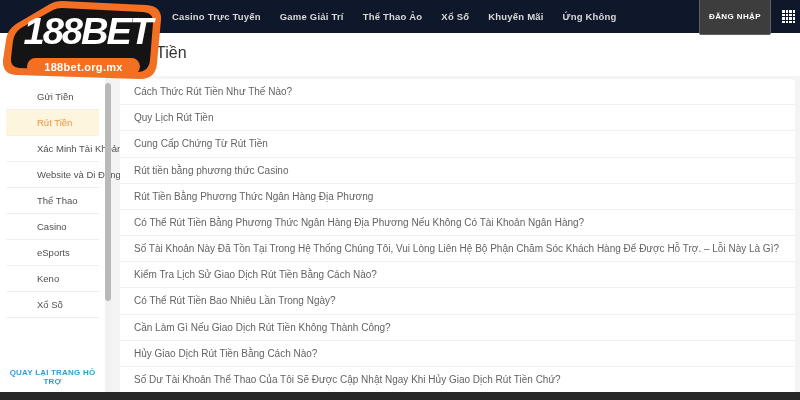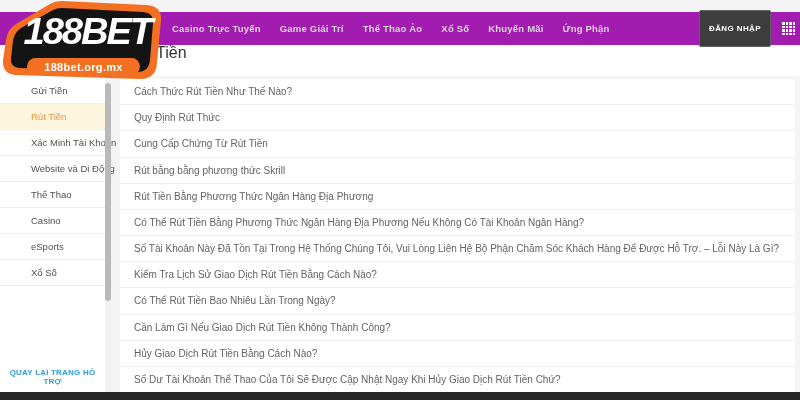--- a/index.html
+++ b/index.html
@@ -5,22 +5,22 @@
   html,body { margin:0; padding:0; }
   body {
     width:800px; height:400px; overflow:hidden;
     font-family:"Liberation Sans", sans-serif;
     background:#f4f4f4;
   }
   .screen { position:relative; width:800px; height:400px; }
 
   
   .top-header {
-    position:absolute; top:12px; left:0; right:0; height:33px;
-    background:#a21caf; display:flex; align-items:center; z-index:5;
+    position:absolute; top:0; left:0; right:0; height:33px;
+    background:#0f172a; display:flex; align-items:center; z-index:5;
   }
   .main-nav { display:flex; gap:19px; margin-left:172px; }
   .nav-item {
     color:#d9d9d9; font-size:9.5px; font-weight:bold;
     text-decoration:none; letter-spacing:.2px; white-space:nowrap; cursor:pointer;
   }
   .header-right { margin-left:auto; display:flex; align-items:center; gap:11px; padding-right:5px; }
   .login-btn {
     background:#3d3d3d; color:#fff; border:1px solid #606060; border-radius:2px;
     font-size:8px; font-weight:bold; padding:13px 9px; letter-spacing:.4px;
@@ -42,21 +42,21 @@
     letter-spacing:-2px; transform:scaleX(1.03); transform-origin:left;
   }
   .logo-pill {
     position:absolute; left:27px; top:58px; width:113px; height:17px;
     background:#f36f21; border-radius:9px; display:flex; align-items:center; justify-content:center;
     font-size:11px; font-weight:bold; color:#ffffff; letter-spacing:.3px;
   }
 
   
   .sidebar { position:absolute; top:76px; left:0; width:105px; bottom:8px; background:#ffffff; }
-  .sidebar-list { list-style:none; margin:0; padding:2px 0 0 0; }
+  .sidebar-list { list-style:none; margin:6px; padding:2px 0 0 0; }
   .side-item {
     height:25px; line-height:25px; padding-left:31px; font-size:9.5px; color:#505050;
     border-bottom:1px solid #efefef; cursor:pointer; white-space:nowrap;
   }
   .side-item.active { background:#fdf5dd; color:#ef9540; border-bottom-color:#faf0d2; }
   .support-link {
     position:absolute; bottom:6px; left:0; width:100%; text-align:center;
     font-size:8px; font-weight:bold; color:#2d9fd8; letter-spacing:.2px;
     text-decoration:none; cursor:pointer;
   }
@@ -91,21 +91,21 @@
   <a class="nav-item">Casino Trực Tuyến</a>
 
   <a class="nav-item">Game Giải Trí</a>
 
   <a class="nav-item">Thể Thao Ảo</a>
 
   <a class="nav-item">Xổ Số</a>
 
   <a class="nav-item">Khuyến Mãi</a>
 
-  <a class="nav-item">Ứng Phận</a>
+  <a class="nav-item">Ứng Không</a>
 </nav>
     <div class="header-right">
       <button class="login-btn">ĐĂNG NHẬP</button>
       <div class="grid-icon">
         <span></span>
           <span></span>
           <span></span>
           <span></span>
         <span></span>
           <span></span>
@@ -136,39 +136,40 @@
   <li class="side-item">Xác Minh Tài Khoản</li>
 
   <li class="side-item">Website và Di Động</li>
 
   <li class="side-item">Thể Thao</li>
 
   <li class="side-item">Casino</li>
 
   <li class="side-item">eSports</li>
 
+  <li class="side-item">Keno</li>
 
   <li class="side-item">Xổ Số</li>
 </ul>
     <a class="support-link">QUAY LẠI TRANG HỖ TRỢ</a>
   </aside>
 
   <div class="side-scrollbar">
     <div class="thumb"></div>
   </div>
 
   <main class="faq-panel" id="faq-panel">
   <div class="faq-row">Cách Thức Rút Tiền Như Thế Nào?</div>
 
-  <div class="faq-row">Quy Định Rút Thức</div>
+  <div class="faq-row">Quy Lịch Rút Tiền</div>
 
 
   <div class="faq-row">Cung Cấp Chứng Từ Rút Tiền</div>
 
-  <div class="faq-row">Rút bằng bằng phương thức Skrill</div>
+  <div class="faq-row">Rút tiền bằng phương thức Casino</div>
 
   <div class="faq-row">Rút Tiền Bằng Phương Thức Ngân Hàng Địa Phương</div>
 
 
   <div class="faq-row">Có Thể Rút Tiền Bằng Phương Thức Ngân Hàng Địa Phương Nếu Không Có Tài Khoản Ngân Hàng?</div>
 
   <div class="faq-row">Số Tài Khoản Này Đã Tồn Tại Trong Hệ Thống Chúng Tôi, Vui Lòng Liên Hệ Bộ Phận Chăm Sóc Khách Hàng Để Được Hỗ Trợ. – Lỗi Này Là Gì?</div>
 
   <div class="faq-row">Kiểm Tra Lịch Sử Giao Dịch Rút Tiền Bằng Cách Nào?</div>
 

